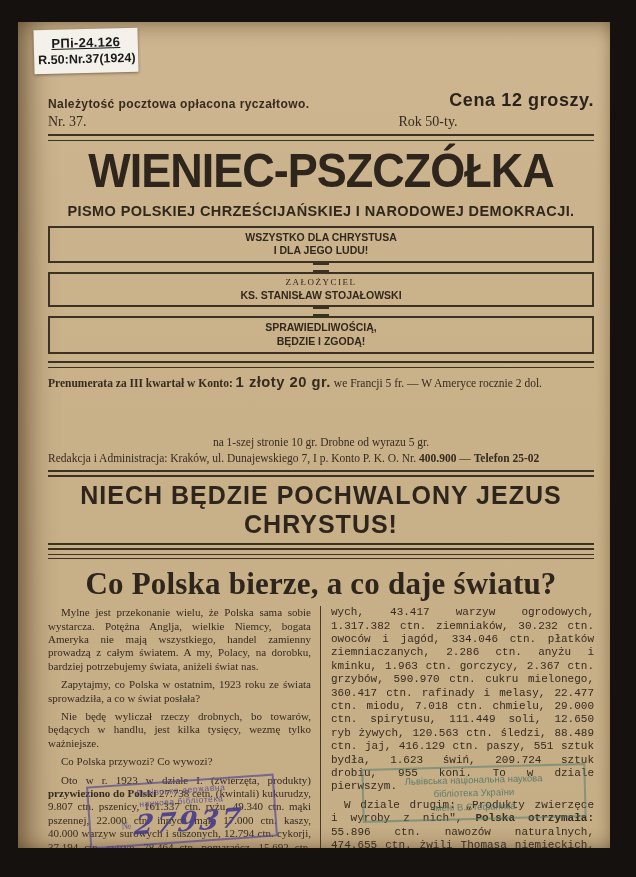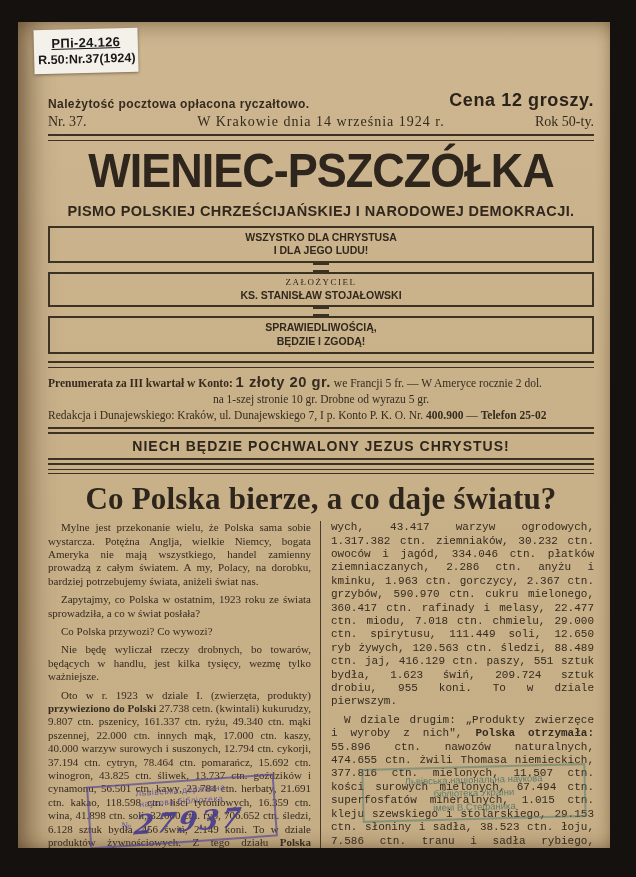--- a/index.html
+++ b/index.html
@@ -41,26 +41,26 @@
   
   .mottos{display:flex;align-items:stretch;justify-content:center;margin-top:7px;flex-direction:column;}
   .motto-box{border:2px solid #3c3224;padding:3px 7px;text-align:center;
              font-family:"Liberation Sans",sans-serif;font-weight:bold;font-size:10.5px;
              line-height:1.3;flex:1 1 0;color:#31281d;}
   .motto-box .top-small{font-weight:400;font-size:9px;letter-spacing:1.5px;font-family:"Liberation Serif",serif;}
   .connector{width:16px;align-self:center;height:5px;border-top:2px solid #3c3224;border-bottom:2px solid #3c3224;margin:0 2px;}
   
   .imprint{margin-top:5px;font-size:11.5px;line-height:1.34;}
   .imprint .iline{white-space:nowrap;}
-  .imprint .center{text-align:center;}
+  .imprint .center{text-align:center;margin-top:43px;}
   .seg-b{font-weight:bold;}
   .seg-big{font-size:1.28em;font-family:"Liberation Sans",sans-serif;font-weight:bold;letter-spacing:.5px;}
   
   .banner{margin:3px 0;text-align:center;font-family:"Liberation Sans",sans-serif;
-          font-weight:bold;font-size:14px;letter-spacing:1px;color:#2e261c;}
+          font-weight:bold;font-size:25px;letter-spacing:1px;color:#2e261c;}
   
   .headline{margin:7px 0 4px;text-align:center;font-weight:bold;font-size:31px;letter-spacing:.2px;
             color:#2e261c;white-space:nowrap;}
   
   .columns{display:flex;height:352px;overflow:hidden;margin-top:4px;}
   .col{width:50%;font-size:11px;line-height:1.22;text-align:justify;}
   .col-left{padding-right:9px;}
   .col-right{padding-left:10px;border-left:1px solid #473a2b;font-family:Liberation Mono, monospace;}
   .body-par{margin:0 0 5px;text-indent:13px;}
   
@@ -91,21 +91,20 @@
 
     <div class="content">
 
       <div class="row-postal">
         <span class="postal-note">Należytość pocztowa opłacona ryczałtowo.</span>
         <span class="price">Cena 12 groszy.</span>
       </div>
 
       <div class="row-issue">
         <span class="issue-no">Nr. 37.</span>
-        <span class="dateline">W Krakowie dnia 14 września 1924 r.</span>
         <span class="yearlbl">Rok 50-ty.</span>
       </div>
 
       <div class="rule-double"></div>
 
       <h1 class="masthead">WIENIEC-PSZCZÓŁKA</h1>
       <div class="subtitle">PISMO POLSKIEJ CHRZEŚCIJAŃSKIEJ I NARODOWEJ DEMOKRACJI.</div>
 
       <div class="mottos">
         <div class="motto-box">
@@ -122,38 +121,38 @@
           <div>SPRAWIEDLIWOŚCIĄ,</div>
           <div>BĘDZIE I ZGODĄ!</div>
         </div>
       </div>
 
       <div class="rule-double" style="margin-top:7px;"></div>
 
       <div class="imprint">
         <div class="iline"><span class="seg-b">Prenumerata za III kwartał w Konto: </span><span class="seg-b seg-big">1 złoty 20 gr.</span><span> we Francji 5 fr. — W Ameryce rocznie 2 dol.</span></div>
         <div class="iline center"><span>na 1-szej stronie 10 gr. Drobne od wyrazu 5 gr.</span></div>
-        <div class="iline"><span>Redakcja i Dunajewskiego: </span><span>Kraków, ul. Dunajewskiego 7, I p. Konto P. K. O. Nr. </span><span class="seg-b">400.900</span><span> — </span><span class="seg-b">Telefon 25-02</span></div>
+        <div class="iline"><span>Redakcja i Administracja: </span><span>Kraków, ul. Dunajewskiego 7, I p. Konto P. K. O. Nr. </span><span class="seg-b">400.900</span><span> — </span><span class="seg-b">Telefon 25-02</span></div>
       </div>
 
       <div class="rule-heavy"></div>
 
       <div class="banner">NIECH BĘDZIE POCHWALONY JEZUS CHRYSTUS!</div>
 
       <div class="rule-heavy"></div>
       <div class="rule-thin"></div>
 
       <h2 class="headline">Co Polska bierze, a co daje światu?</h2>
 
       <div class="columns">
         <div class="col col-left">
           <p class="body-par"><span>Mylne jest przekonanie wielu, że Polska sama sobie wystarcza. Potężna Anglja, wielkie Niemcy, bogata Ameryka nie mają wszystkiego, handel zamienny prowadzą z całym światem. A my, Polacy, na dorobku, bardziej potrzebujemy świata, aniżeli świat nas.</span></p>
           <p class="body-par"><span>Zapytajmy, co Polska w ostatnim, 1923 roku ze świata sprowadziła, a co w świat posłała?</span></p>
+          <p class="body-par"><span>Nie będę wyliczał rzeczy drobnych, bo towarów, będących w handlu, jest kilka tysięcy, wezmę tylko ważniejsze.</span></p>
           <p class="body-par"><span>Co Polska przywozi? Co wywozi?</span></p>
-          <p class="body-par"><span>Nie będę wyliczał rzeczy drobnych, bo towarów, będących w handlu, jest kilka tysięcy, wezmę tylko ważniejsze.</span></p>
           <p class="body-par"><span>Oto w r. 1923 w dziale I. (zwierzęta, produkty) </span><span class="seg-b">przywieziono do Polski</span><span> 27.738 cetn. (kwintali) kukurudzy, 9.807 ctn. pszenicy, 161.337 ctn. ryżu, 49.340 ctn. mąki pszennej, 22.000 ctn. innych mąk, 17.000 ctn. kaszy, 40.000 warzyw surowych i suszonych, 12.794 ctn. cykorji, 37.194 ctn. cytryn, 78.464 ctn. pomarańcz, 15.692 ctn. winogron, 43.825 ctn. śliwek, 13.737 ctn. goździków i cynamonu, 56.501 ctn. kawy, 23.784 ctn. herbaty, 21.691 ctn. kakao, 118.598 ctn. liści tytoniowych, 16.359 ctn. wina, 41.898 ctn. soli, 32.000 ctn. ryb, 706.652 ctn. śledzi, 6.128 sztuk bydła, 456 świń, 2.149 koni. To w dziale produktów żywnościowych. Z tego działu </span><span class="seg-b">Polska wywiozła:</span><span> 200.011 ctn. jęczmienia, 113.591 fasoli, 118.752 ctn. grochu, 2.544 ctn. soczewicy, 88.138 ctn. gryki, 77.459 ctn. słodu, 270.499 ctn. mąki ziemniaczanej i krochmalu, 29.840 ctn. buraków cukro-</span></p>
         </div>
         <div class="col col-right">
           <p class="body-par" style="text-indent:0;"><span>wych, 43.417 warzyw ogrodowych, 1.317.382 ctn. ziemniaków, 30.232 ctn. owoców i jagód, 334.046 ctn. płatków ziemniaczanych, 2.286 ctn. anyżu i kminku, 1.963 ctn. gorczycy, 2.367 ctn. grzybów, 590.970 ctn. cukru mielonego, 360.417 ctn. rafinady i melasy, 22.477 ctn. miodu, 7.018 ctn. chmielu, 29.000 ctn. spirytusu, 111.449 soli, 12.650 ryb żywych, 120.563 ctn. śledzi, 88.489 ctn. jaj, 416.129 ctn. paszy, 551 sztuk bydła, 1.623 świń, 209.724 sztuk drobiu, 955 koni. To w dziale pierwszym.</span></p>
           <p class="body-par"><span>W dziale drugim: „Produkty zwierzęce i wyroby z nich", </span><span class="seg-b">Polska otrzymała:</span><span> 55.896 ctn. nawozów naturalnych, 474.655 ctn. żwili Thomasa niemieckich, 377.816 ctn. mielonych, 11.507 ctn. kości surowych mielonych, 67.494 ctn. superfosfatów mineralnych, 1.015 ctn. kleju szewskiego i stolarskiego, 29.153 ctn. słoniny i sadła, 38.523 ctn. łoju, 7.586 ctn. tranu i sadła rybiego, 110.906 ctn. smalcu, 31.585 tłuszczu garbarskiego, 7.692 ctn. margaryny, 8.302 ctn. olejów, 74.605 ctn. skór surowych, 13.800 skór wierzchnich, 77.600 ctn. skór podeszwowych, 9.635 ctn. towaru na futra, 7.000 ctn. obuwia gotowego, 2.237 ctn. wyrobów siodlarskich i rymarskich. A </span><span class="seg-b">Polska przywiozła:</span><span> 47.751 ctn. fosforytów mielonych, 86.951 ctn. superfosfatów mineralnych, 6.612 ctn. kleju, 10.637 ctn. włosia, 6.409 ctn. szczeciny, 14.158 ctn. pierza, 6.809 ctn. ozokorytu i wosku do szczepienia drzew, 252.578 ctn. parafiny i wazeliny.</span></p>
         </div>
       </div>
 
     </div>
 

